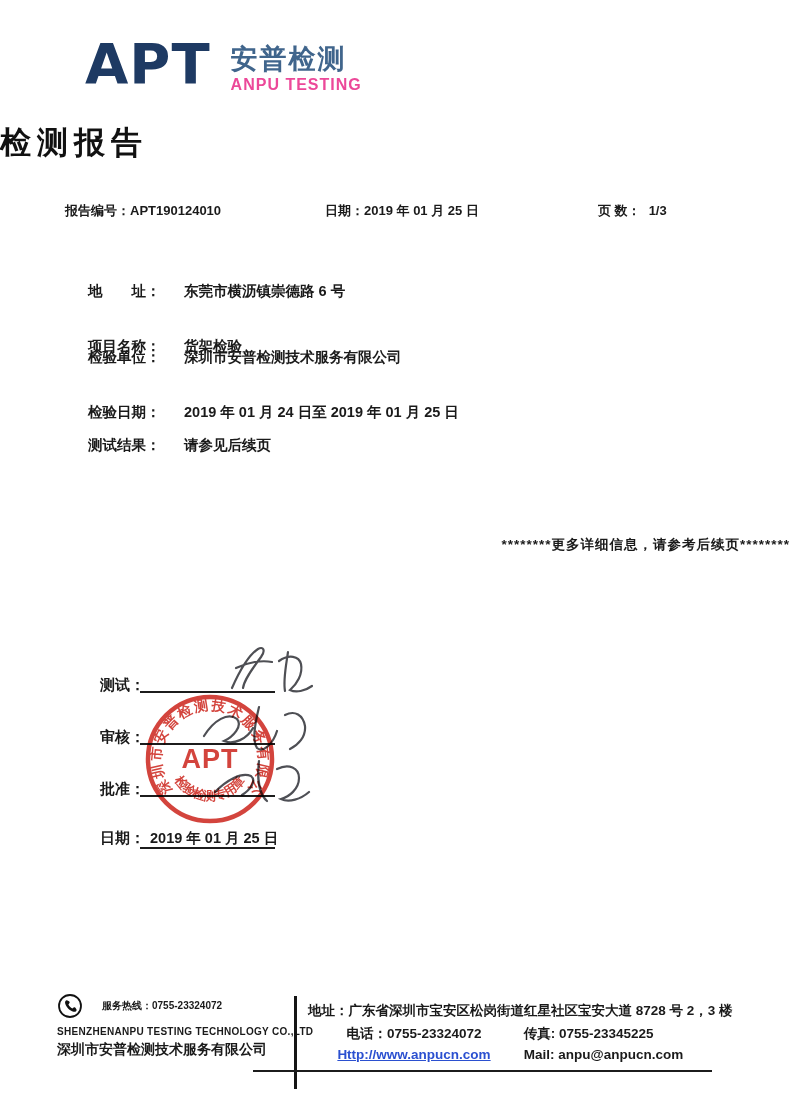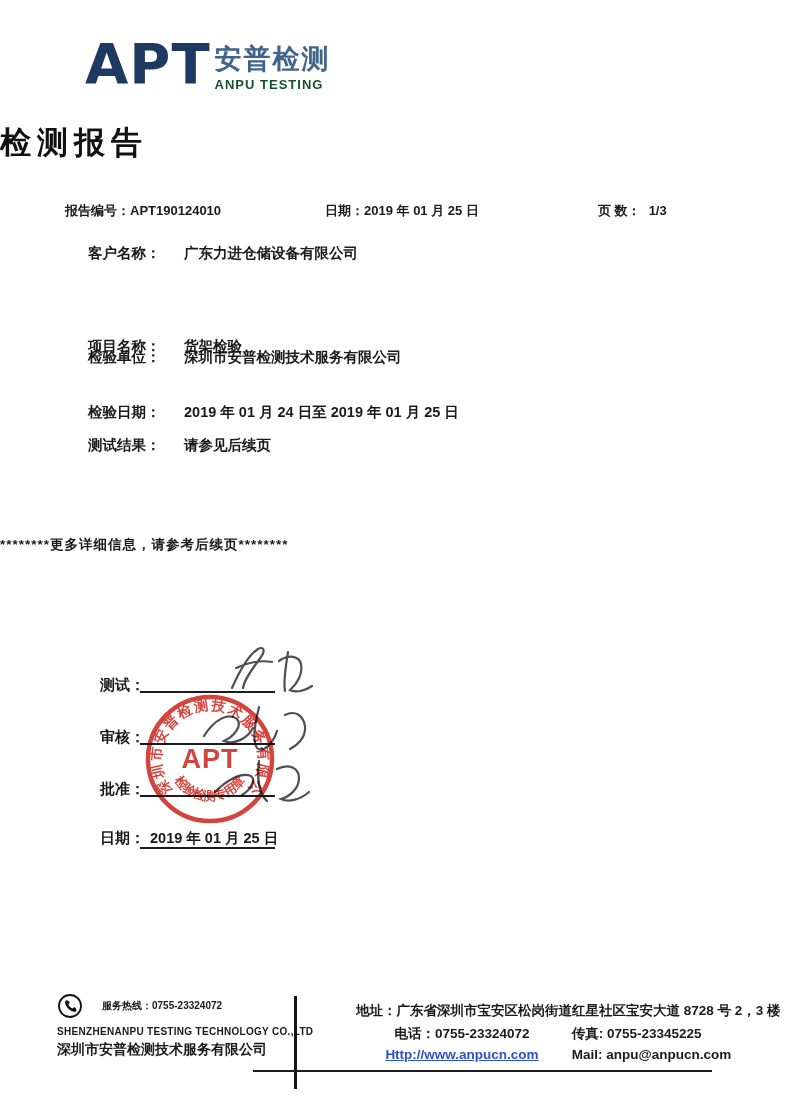--- a/index.html
+++ b/index.html
@@ -10,61 +10,61 @@
     color:#1a1a1a;
   }
   .page { position:relative; width:790px; height:1115px; background:#fff; overflow:hidden;text-decoration:underline; }
 
   
   .logo { position:absolute; left:85px; top:36px; display:flex; align-items:flex-start; }
   .logo-apt {
     font-size:56px; line-height:56px; font-weight:900; letter-spacing:1px;
     color:#1e3a63; font-family:"DejaVu Sans","Liberation Sans",sans-serif;
   }
-  .logo-right { margin-left:4px; padding-top:8px; }
+  .logo-right { margin-left:20px; padding-top:8px; }
   .logo-cn { font-size:27px; line-height:30px; font-weight:700; color:#40658c; letter-spacing:2px; }
-  .logo-en { font-size:13px; line-height:18px; font-weight:700; color:#14532d; letter-spacing:1px; margin-top:2px; }
+  .logo-en { font-size:16px; line-height:18px; font-weight:700; color:#ec4899; letter-spacing:1px; margin-top:2px; }
 
   
   .title { position:absolute; top:122px; left:0; width:100%; 
            font-size:31px; font-weight:700; letter-spacing:6px; color:#111; }
 
   
   .meta-item { position:absolute; top:202px; font-size:13px; font-weight:700; white-space:nowrap; }
   .meta-report { left:65px; }
   .meta-date { left:325px; }
   .meta-pages { left:598px; }
   .meta-pages .val { margin-left:8px; }
 
   
   .inforow { position:absolute; left:88px; font-size:14.5px; font-weight:700; white-space:nowrap; }
   .inforow .lbl { display:inline-block; width:92px; }
   .inforow .val { display:inline-block; }
 
   
-  .note { position:absolute; top:536px; left:0; width:100%; text-align:left;
+  .note { position:absolute; top:536px; left:0; width:100%; text-align:right;
           font-size:13.5px; font-weight:700; letter-spacing:1px; }
 
   
   .sigrow-label { position:absolute; left:100px; font-size:15px; font-weight:700; }
   .sigline { position:absolute; left:140px; width:135px; height:0; border-top:2px solid #1c1c1c; }
   .sig-date-val { position:absolute; left:150px; font-size:14.5px; font-weight:700; white-space:nowrap; }
 
   .stamp { position:absolute; left:135px; top:684px; width:150px; height:150px;
            mix-blend-mode:multiply; opacity:.92; }
   .signatures { position:absolute; left:0; top:0; width:790px; height:1115px;
                 pointer-events:none; mix-blend-mode:multiply; }
 
   
   .footer-icon { position:absolute; left:57px; top:993px; }
   .footer-hotline { position:absolute; left:102px; top:999px; font-size:10px; font-weight:700; white-space:nowrap; }
   .footer-en { position:absolute; left:57px; top:1026px; font-size:10px; font-weight:700; letter-spacing:.3px; white-space:nowrap; }
   .footer-cn { position:absolute; left:57px; top:1041px; font-size:14px; font-weight:700; white-space:nowrap; }
   .footer-divider { position:absolute; left:294px; top:996px; width:3px; height:93px; background:#151515; }
-  .footer-line { position:absolute; left:308px; font-size:13.5px; font-weight:700; white-space:nowrap;margin-left:48px; }
+  .footer-line { position:absolute; left:308px; font-size:13.5px; font-weight:700; white-space:nowrap; }
   .fl1 { top:1002px; }
   .fl2 { top:1025px; }
   .fl3 { top:1047px; }
   .fcol { display:inline-block; width:212px;text-align:center; }
   .weblink { color:#2b50d0; text-decoration:underline; cursor:pointer; }
   .footer-rule { position:absolute; left:253px; top:1070px; width:459px; height:2px; background:#1c1c1c; }
 </style>
 </head>
 <body>
 
@@ -83,23 +83,23 @@
   <div class="meta-item meta-report">
     <span>报告编号：</span><span>APT190124010</span>
   </div>
   <div class="meta-item meta-date">
     <span>日期：</span><span>2019 年 01 月 25 日</span>
   </div>
   <div class="meta-item meta-pages">
     <span>页 数：</span><span class="val">1/3</span>
   </div>
 
-  <div class="inforow" style="top:244px">
-    <span class="lbl">客户名称：</span>
-    <span class="val">广东力进仓储设备有限公司</span>
+  <div class="inforow" style="top:282px">
+    <span class="lbl">地　　址：</span>
+    <span class="val">东莞市横沥镇崇德路 6 号</span>
   </div>
 
   <div class="inforow" style="top:337px">
     <span class="lbl">项目名称：</span>
     <span class="val">货架检验</span>
   </div>
   <div class="inforow" style="top:348px">
     <span class="lbl">检验单位：</span>
     <span class="val">深圳市安普检测技术服务有限公司</span>
   </div>

